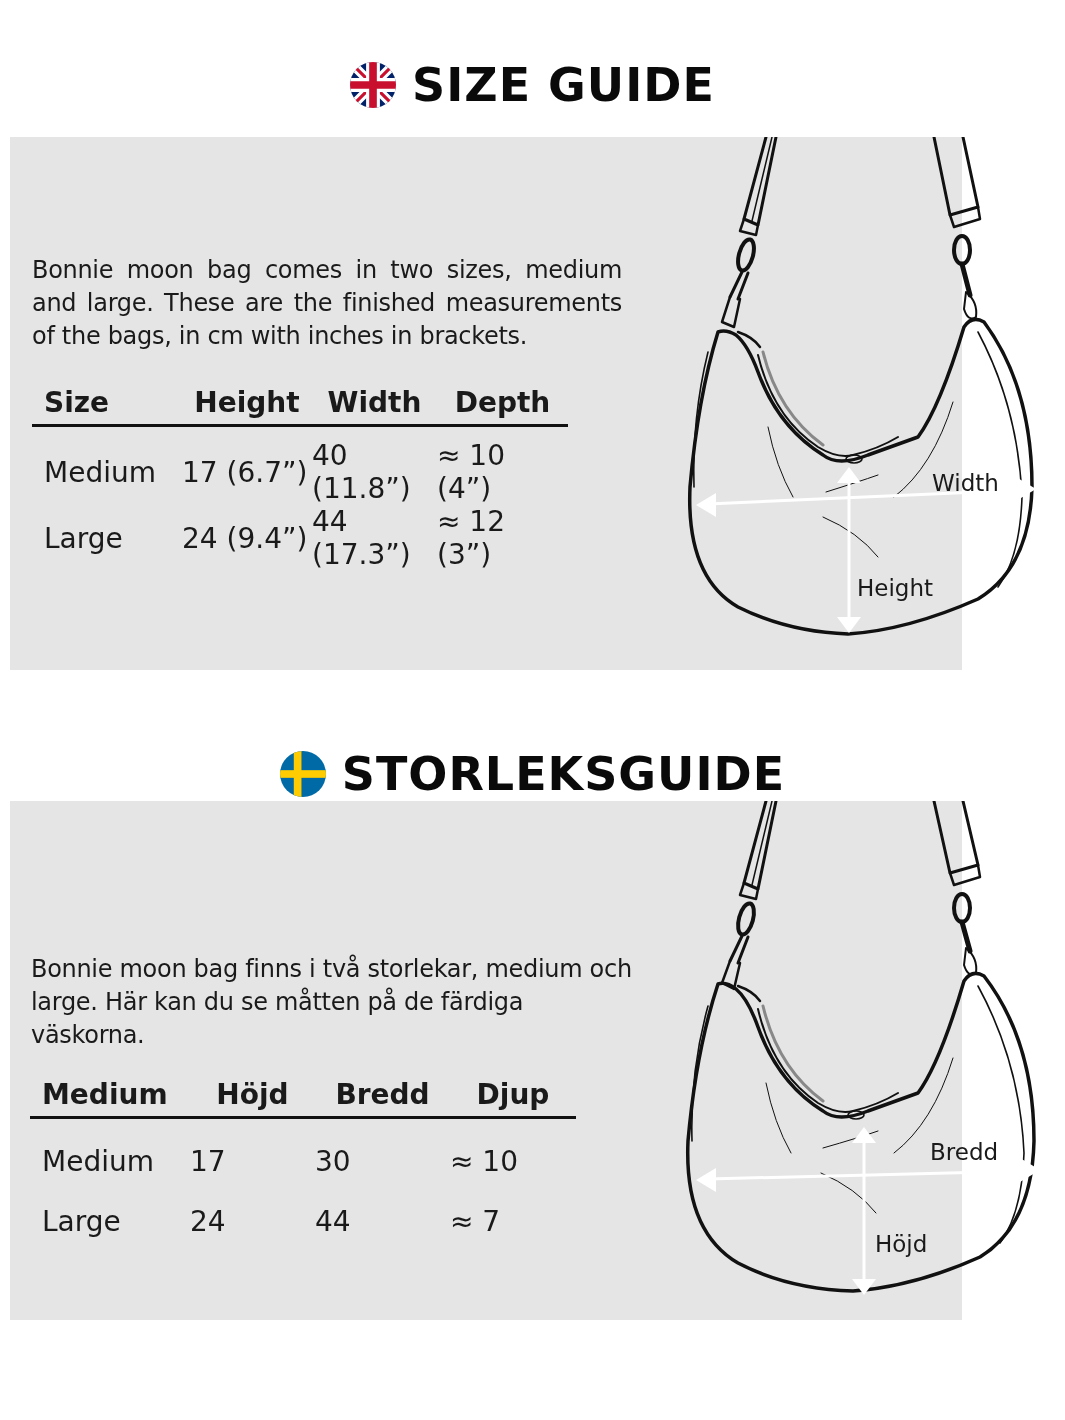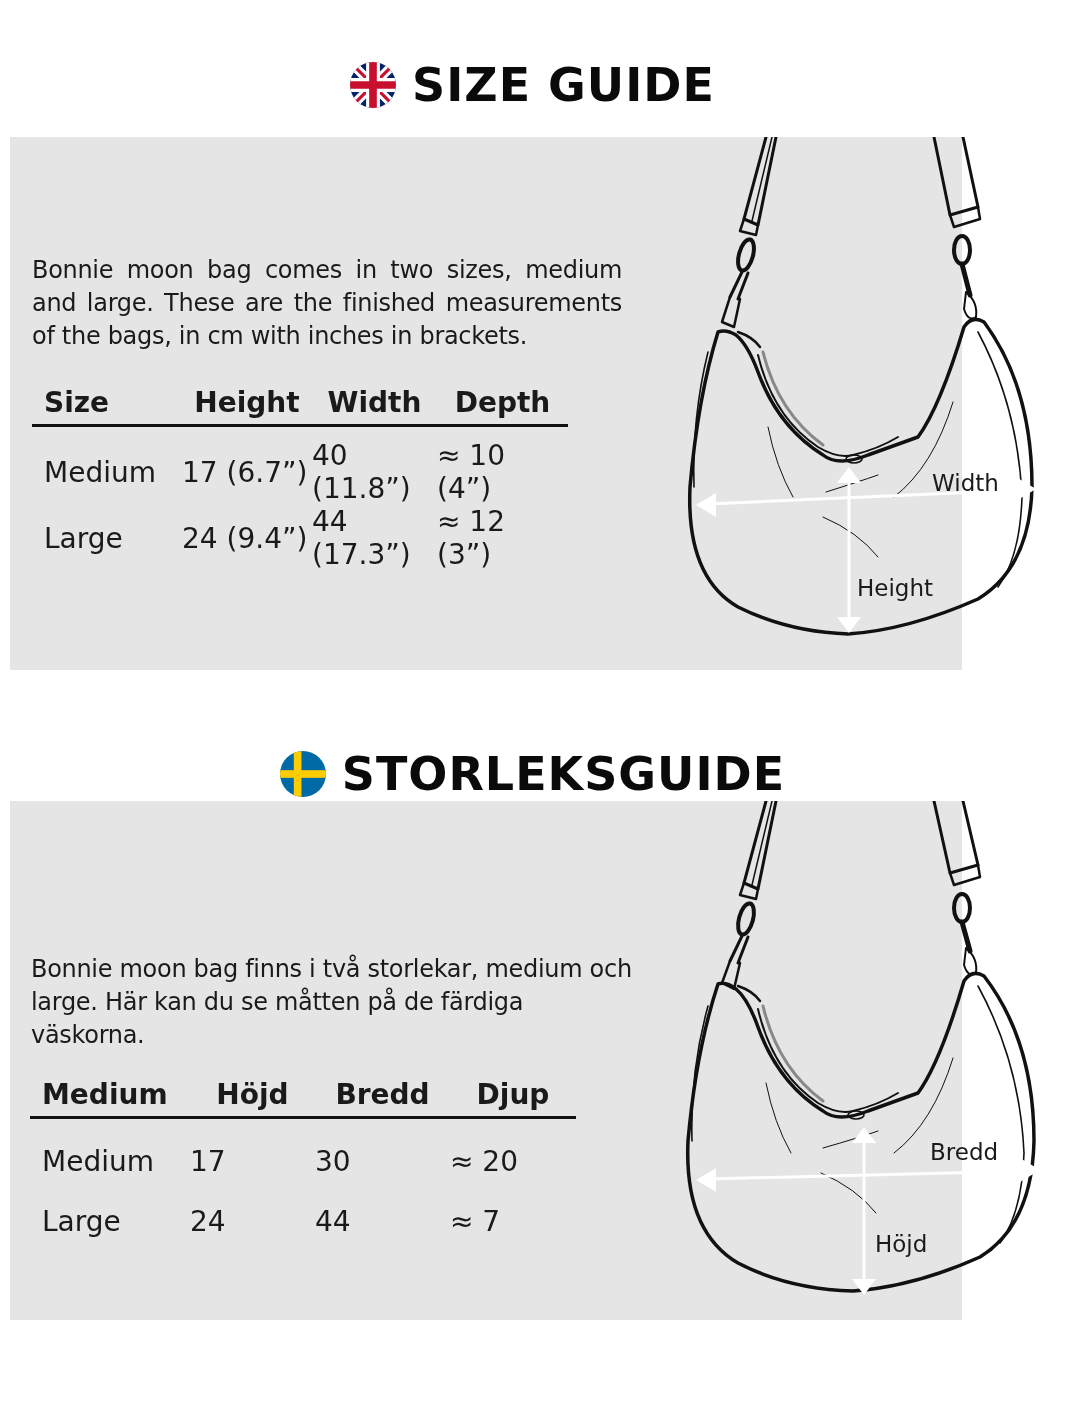--- a/index.html
+++ b/index.html
@@ -153,21 +153,21 @@
         <th>Höjd</th>
         <th>Bredd</th>
         <th>Djup</th>
       </tr>
     </thead>
     <tbody>
       <tr style="height:62px;">
         <td class="first" style="padding-top:12px;">Medium</td>
         <td style="padding-top:12px;">17</td>
         <td style="padding-top:12px;">30</td>
-        <td style="padding-top:12px;">≈ 20</td>
+        <td style="padding-top:12px;">≈ 10</td>
       </tr>
       <tr>
         <td class="first">Large</td>
         <td>24</td>
         <td>44</td>
         <td>≈ 7</td>
       </tr>
     </tbody>
   </table>
 

